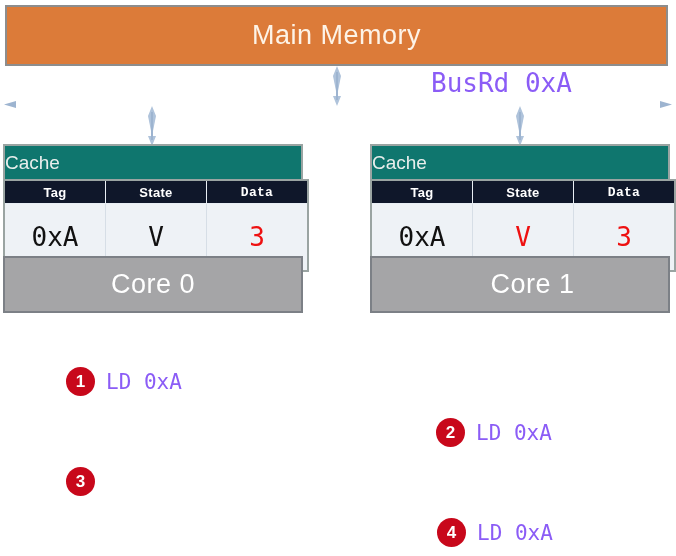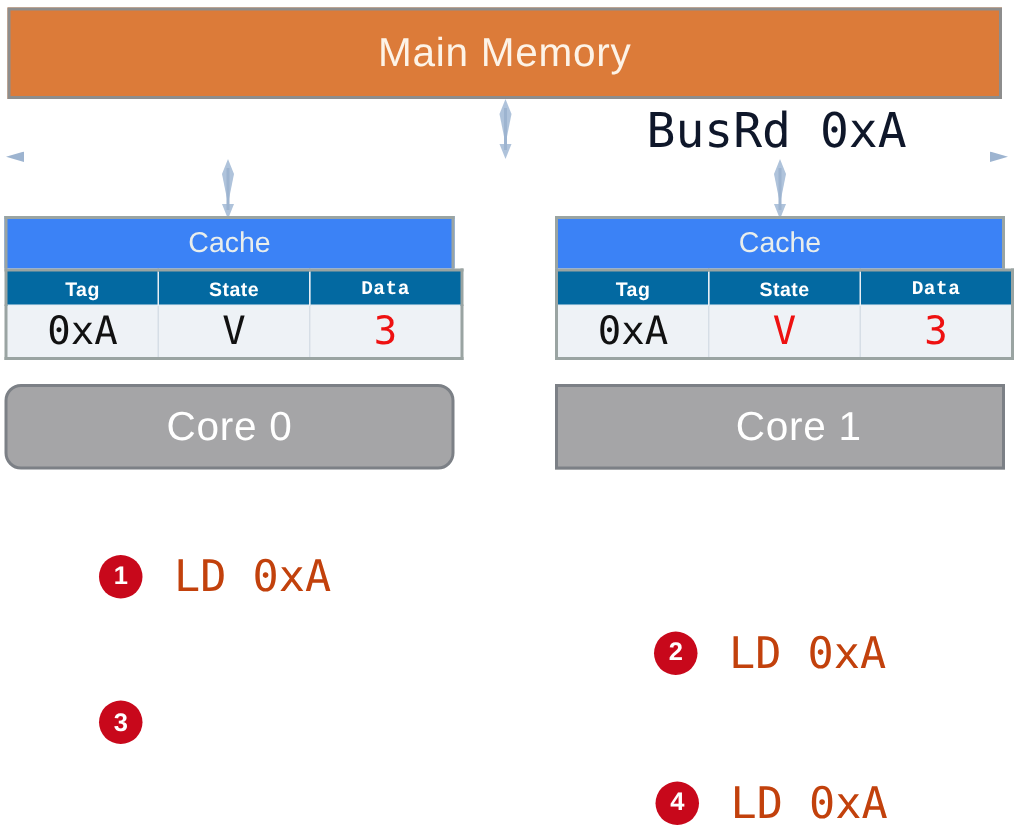--- a/index.html
+++ b/index.html
@@ -23,74 +23,74 @@
     color:#FDF3E7;font-size:27px;letter-spacing:.5px;font-weight:400;
   }
 
   
   .bus-line{
     position:absolute;left:4px;top:101px;width:668px;height:7px;
   }
   .busrd{
     position:absolute;left:431px;top:68px;
     font-family:"DejaVu Sans Mono","Liberation Mono",monospace;
-    font-size:32px;color:#0f172a;letter-spacing:0px;white-space:nowrap;
+    font-size:26px;color:#8b5cf6;letter-spacing:0px;white-space:nowrap;
   }
   .vconn{position:absolute;}
 
   
   .cacheblk{position:absolute;top:144px;width:300px;}
   .cacheblk.left{left:3px;}
   .cacheblk.right{left:370px;}
   .cache-head{
-    height:35px;background:#3b82f6;border:2px solid #9AA4A2;border-bottom:none;
-    box-sizing:border-box;display:flex;align-items:center;justify-content:center;
+    height:35px;background:#0f766e;border:2px solid #9AA4A2;border-bottom:none;
+    box-sizing:border-box;display:flex;align-items:center;
   }
   .cache-head-label{color:#E9EEEC;font-size:19px;}
   .ctable{
     width:100%;border-collapse:collapse;table-layout:fixed;
     border:2px solid #9AA4A2;box-sizing:border-box;
   }
   .ctable th{
-    background:#0369a1;color:#ffffff;font-size:13px;font-weight:bold;
+    background:#0f172a;color:#ffffff;font-size:13px;font-weight:bold;
     height:22px;border:1px solid #E8EEF4;padding:0;text-align:center;
     letter-spacing:.3px;
   }
   .ctable td{
-    background:#EEF2F6;height:34px;border:1px solid #D6DEE6;padding:0;
+    background:#EEF2F6;height:34px;border:1px solid #D6DEE6;padding:16px;
     text-align:center;font-size:26px;color:#111111;
     font-family:"DejaVu Sans Mono","Liberation Mono",monospace;
   }
   .ctable td.red{color:#EE1111;}
   .col-tag{width:100px;}
   .col-state{width:100px;}
   .col-data{width:100px;font-family:Liberation Mono, monospace;}
 
   
   .core{
     position:absolute;top:256px;width:300px;height:57px;
     background:#A5A5A7;border:2px solid #7C8086;box-sizing:border-box;
     display:flex;align-items:center;justify-content:center;
   }
-  .core.left{left:3px;border-radius:11px;}
+  .core.left{left:3px;}
   .core.right{left:370px;padding-left:25px;}
   .core-label{color:#FFFFFF;font-size:27px;letter-spacing:.5px;}
 
   
   .anno{position:absolute;display:flex;align-items:center;}
   .badge{
     width:29px;height:29px;border-radius:50%;background:#C8081B;
     color:#FFFFFF;font-size:17px;font-weight:bold;
     display:flex;align-items:center;justify-content:center;
     flex:0 0 auto;
   }
   .anno-text{
-    margin-left:21px;
+    margin-left:11px;
     font-family:"DejaVu Sans Mono","Liberation Mono",monospace;
-    font-size:29px;color:#c2410c;white-space:pre;
+    font-size:21px;color:#8b5cf6;white-space:pre;
   }
   .a1{left:66px;top:367px;}
   .a2{left:436px;top:418px;}
   .a3{left:66px;top:467px;}
   .a4{left:437px;top:518px;}
 </style>
 </head>
 <body>
 
 <div class="stage">

